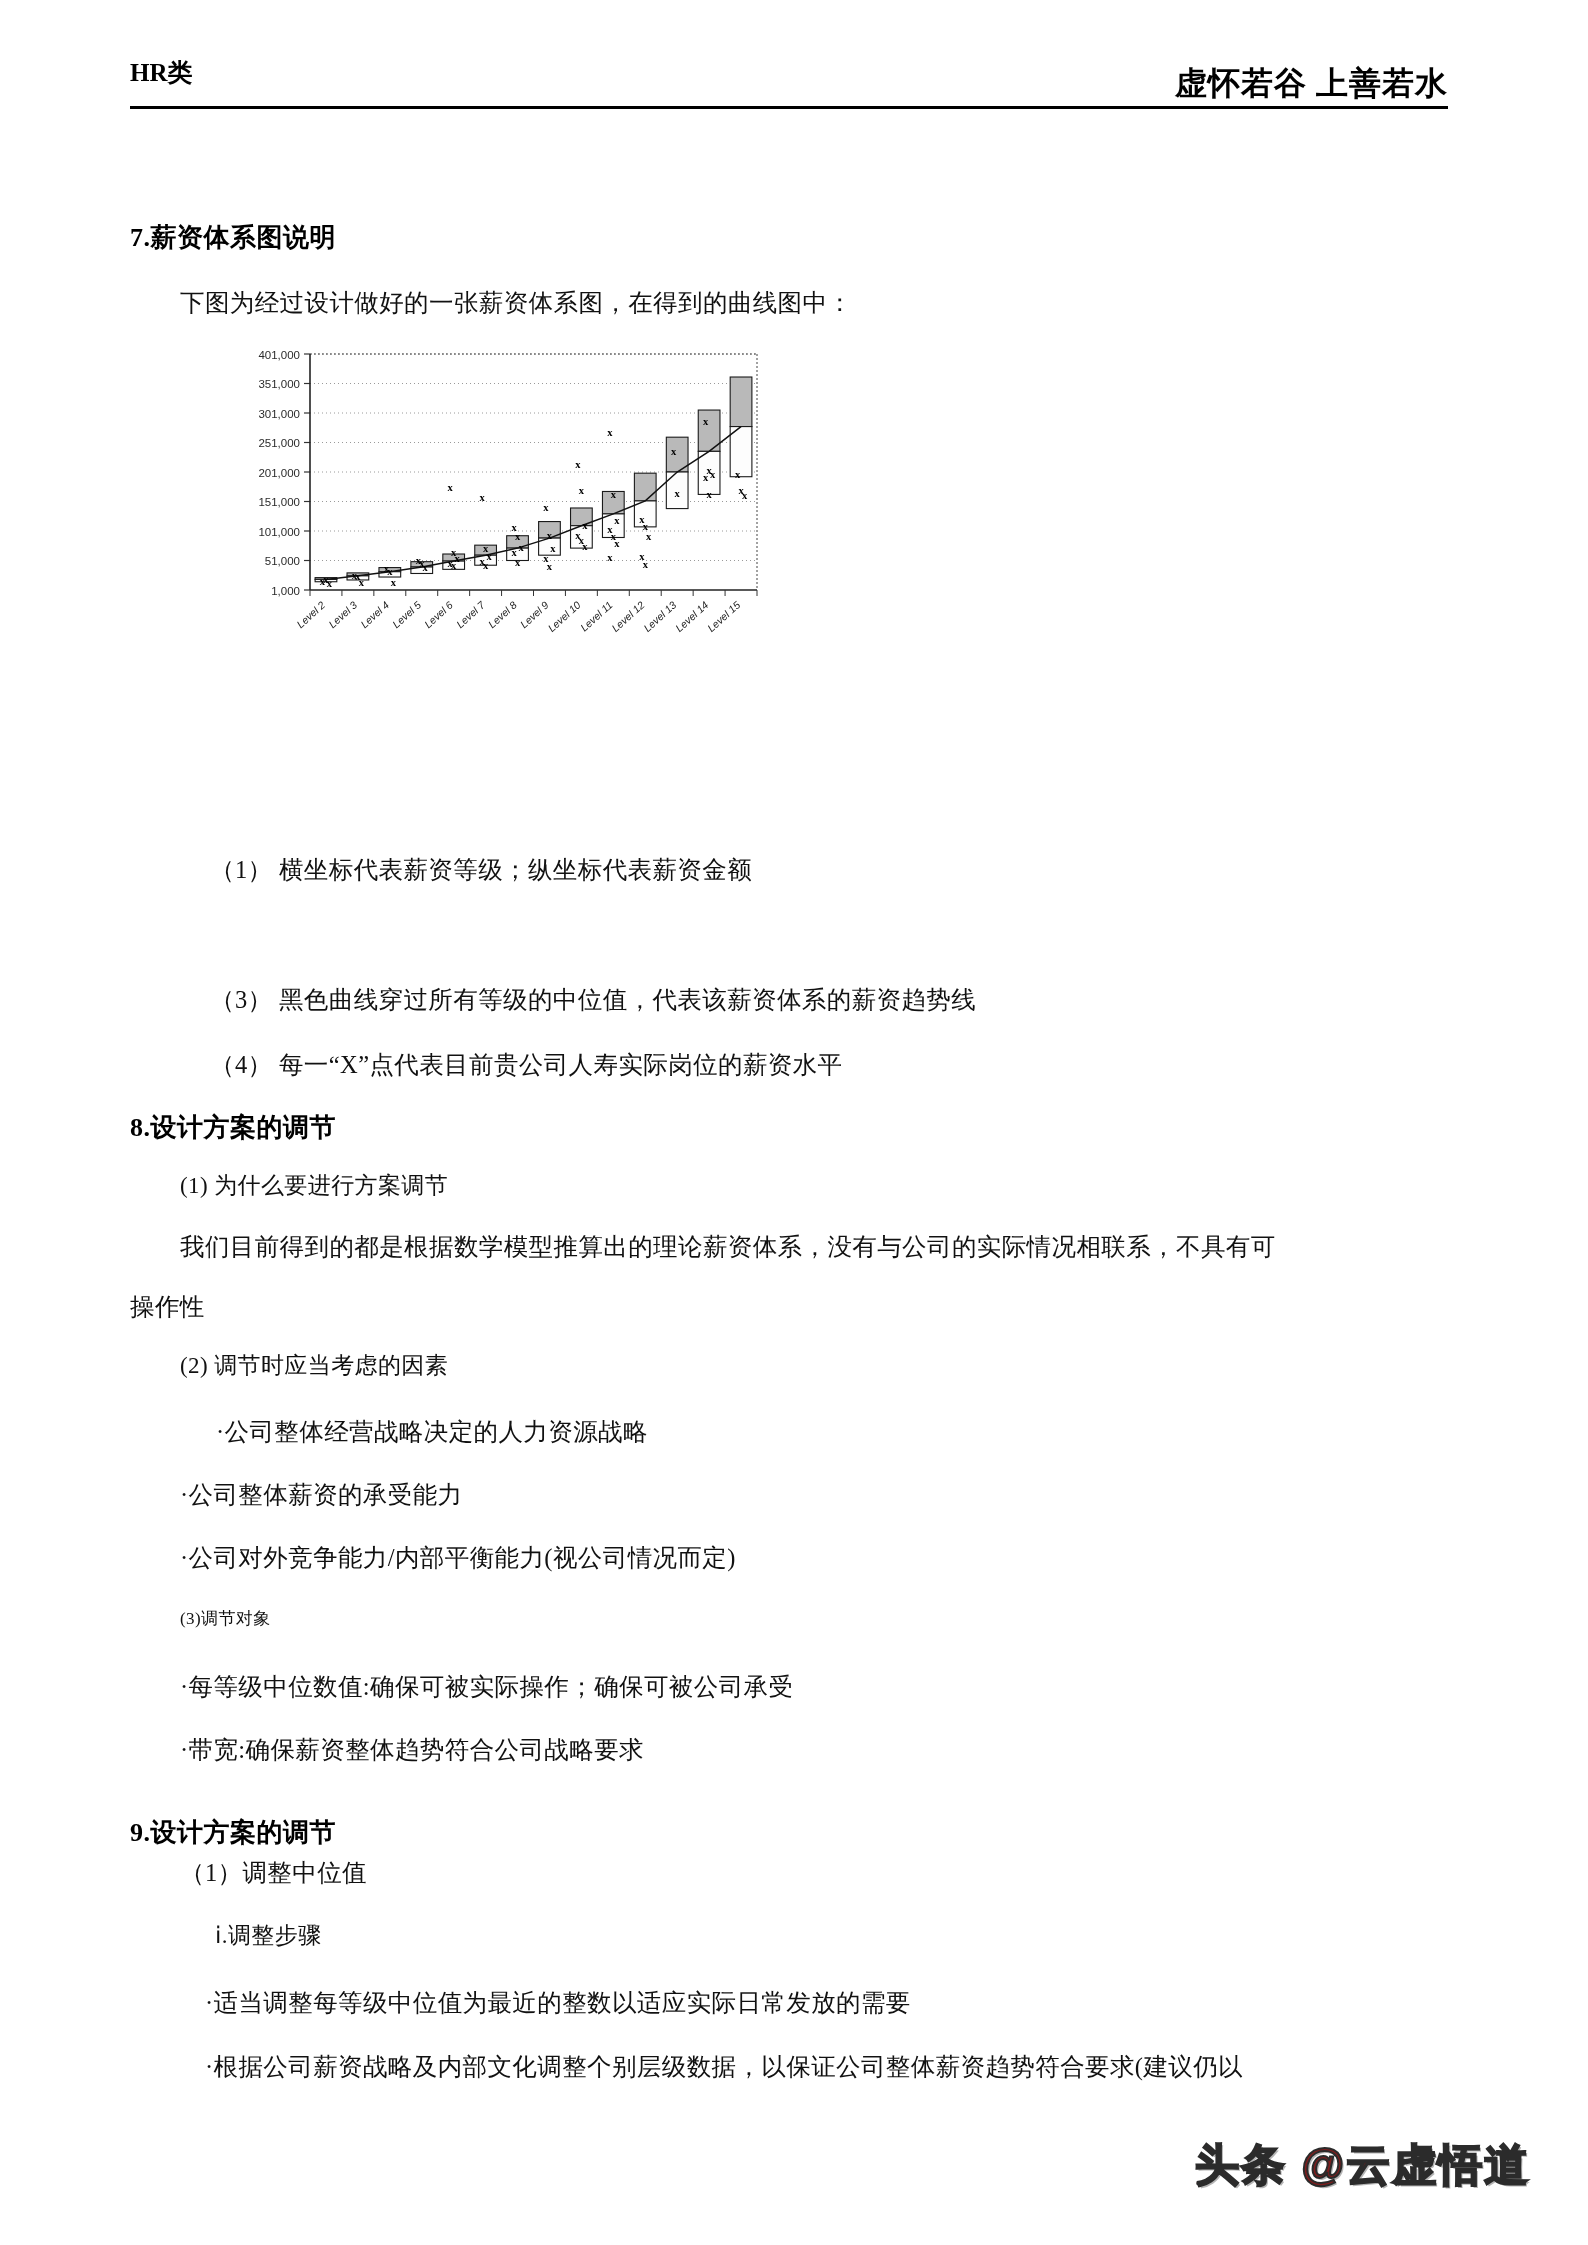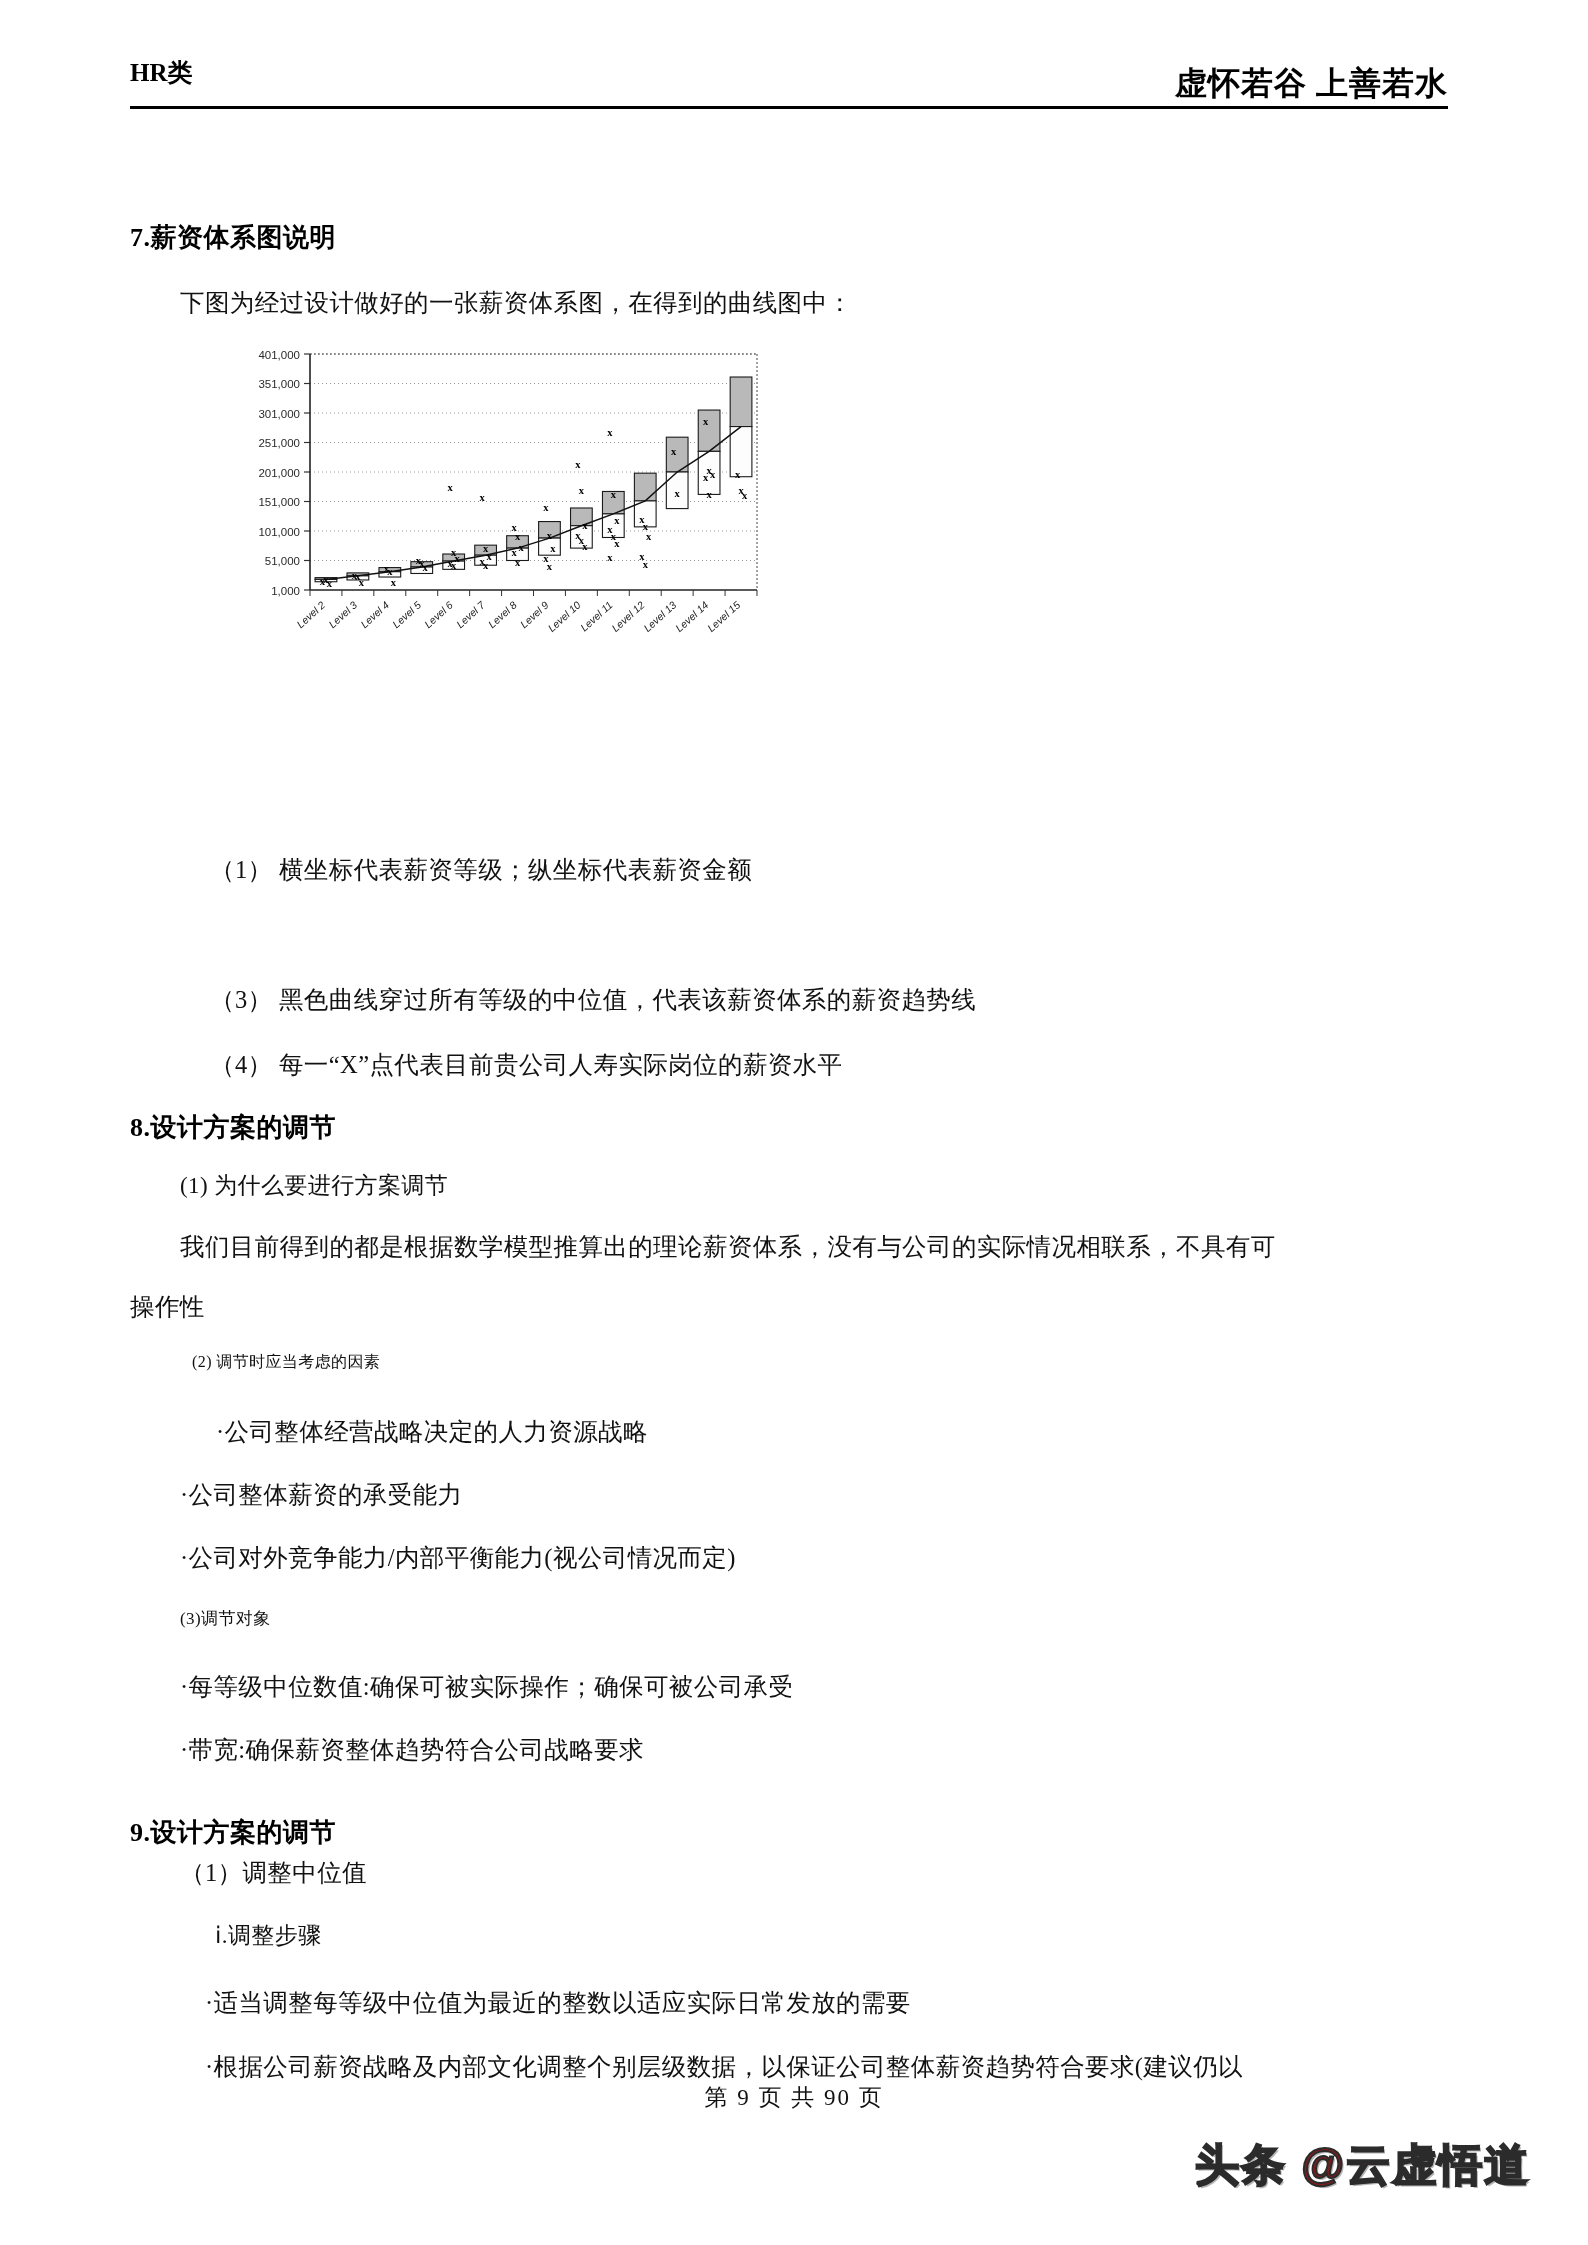--- a/index.html
+++ b/index.html
@@ -239,32 +239,31 @@
 
   <div class="p" style="left:210px;top:855px;">（1） 横坐标代表薪资等级；纵坐标代表薪资金额</div>
   <div class="p" style="left:210px;top:985px;">（3） 黑色曲线穿过所有等级的中位值，代表该薪资体系的薪资趋势线</div>
   <div class="p" style="left:210px;top:1050px;">（4） 每一“X”点代表目前贵公司人寿实际岗位的薪资水平</div>
 
   <div class="h2" style="left:130px;top:1112px;">8.设计方案的调节</div>
   <div class="p" style="left:180px;top:1172px;font-size:23px;">(1) 为什么要进行方案调节</div>
   <div class="p" style="left:180px;top:1232px;">我们目前得到的都是根据数学模型推算出的理论薪资体系，没有与公司的实际情况相联系，不具有可</div>
   <div class="p" style="left:130px;top:1292px;text-align:right;">操作性</div>
 
-  <div class="p" style="left:192px;top:1352px;font-size:16px;">(2) 调节时应当考虑的因素</div>
+  <div class="p" style="left:180px;top:1352px;font-size:23px;">(2) 调节时应当考虑的因素</div>
   <div class="p" style="left:180px;top:1417px;margin-left:36px;"><span>·</span><span>公司整体经营战略决定的人力资源战略</span></div>
   <div class="p" style="left:180px;top:1480px;"><span>·</span><span>公司整体薪资的承受能力</span></div>
   <div class="p" style="left:180px;top:1543px;"><span>·</span><span>公司对外竞争能力/内部平衡能力(视公司情况而定)</span></div>
 
   <div class="p" style="left:180px;top:1608px;font-size:17px;">(3)调节对象</div>
   <div class="p" style="left:180px;top:1672px;"><span>·</span><span>每等级中位数值:确保可被实际操作；确保可被公司承受</span></div>
   <div class="p" style="left:180px;top:1735px;"><span>·</span><span>带宽:确保薪资整体趋势符合公司战略要求</span></div>
 
   <div class="h2" style="left:130px;top:1795px;margin-top:22px;">9.设计方案的调节</div>
   <div class="p" style="left:180px;top:1858px;">（1）调整中位值</div>
   <div class="p" style="left:215px;top:1922px;font-size:23px;">ⅰ.调整步骤</div>
   <div class="p" style="left:205px;top:2052px;"><span>·</span><span>根据公司薪资战略及内部文化调整个别层级数据，以保证公司整体薪资趋势符合要求(建议仍以</span></div>
   <div class="p" style="left:205px;top:1988px;"><span>·</span><span>适当调整每等级中位值为最近的整数以适应实际日常发放的需要</span></div>
 
-  <div class="footer">第 9 页   共 90 页</div>
 
   <div class="wm">头条 @云虚悟道</div>
 
 </div>
 
 </body></html>

